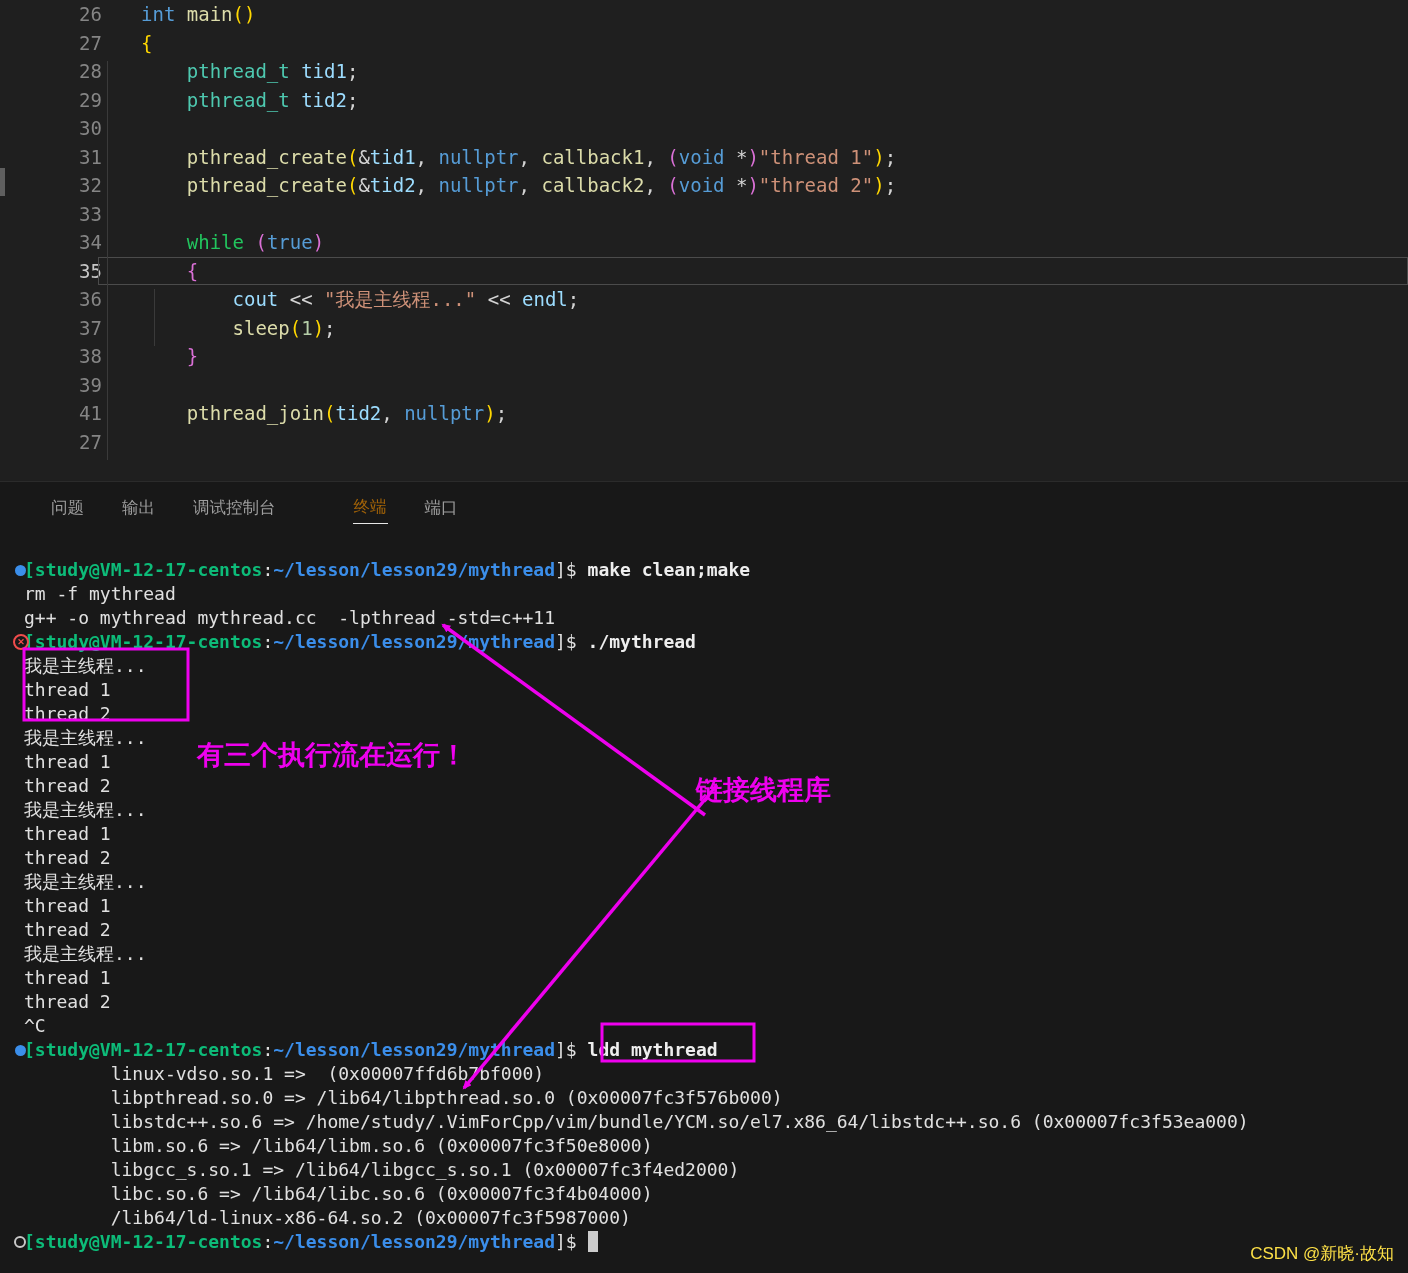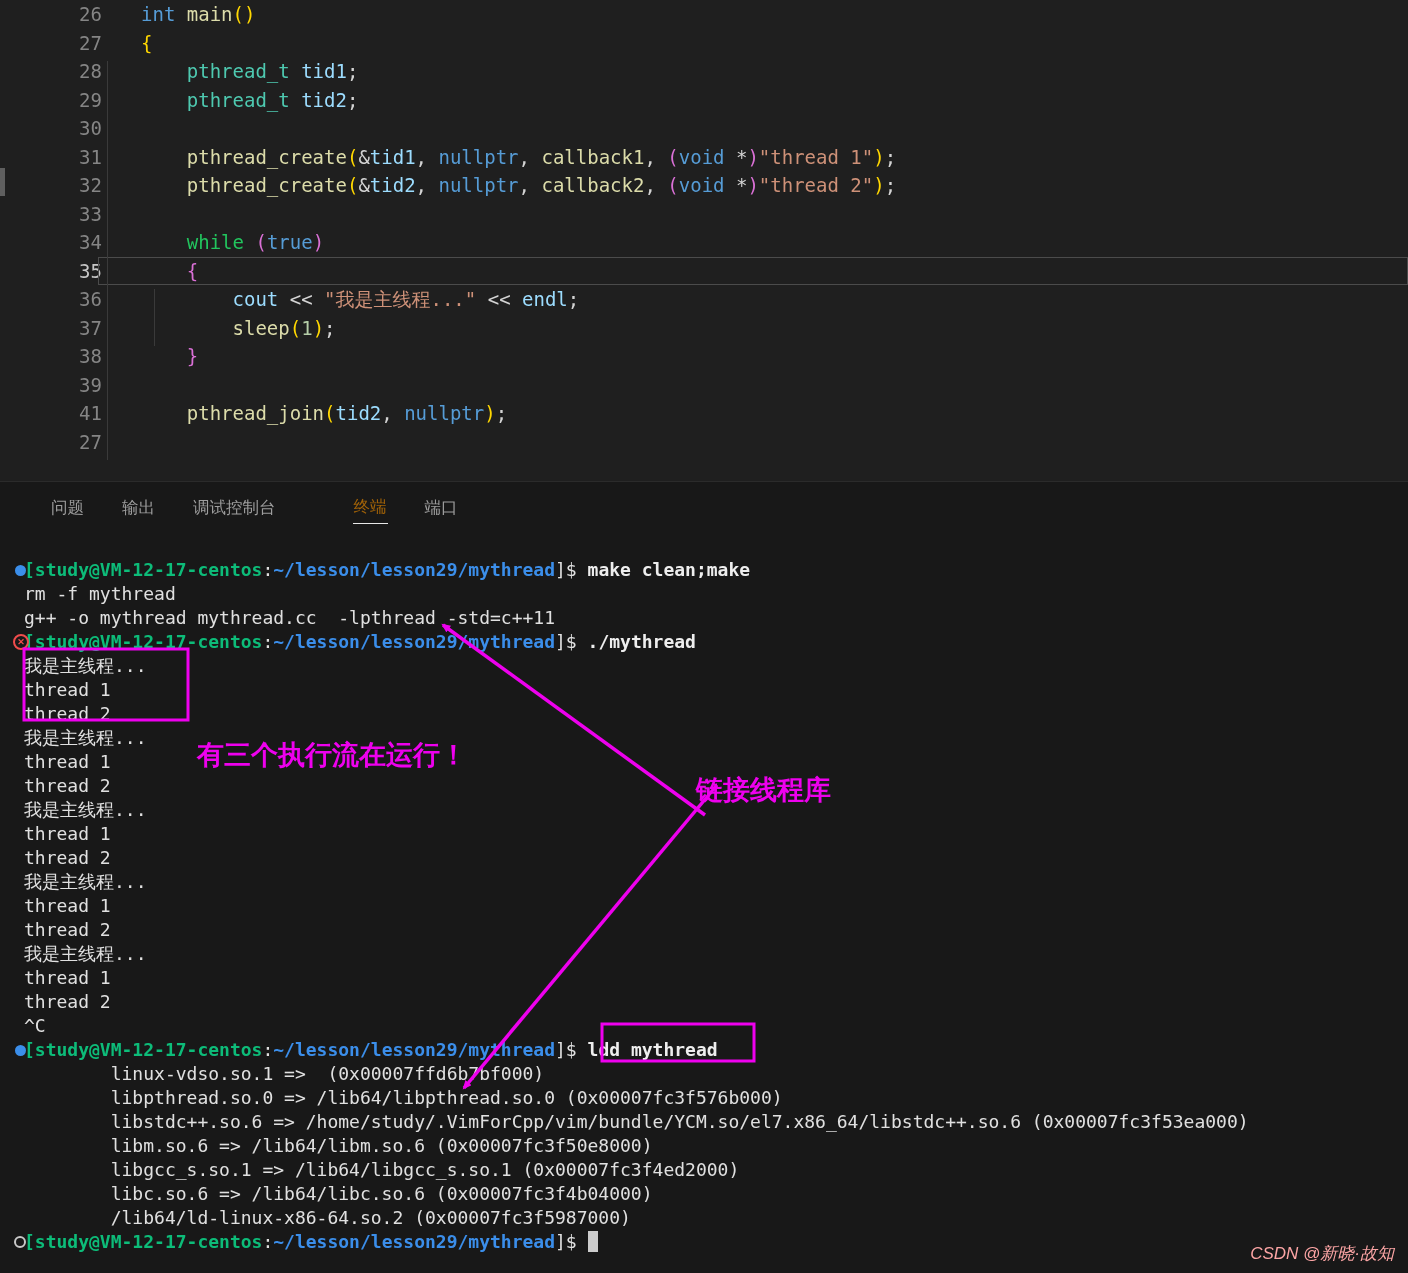--- a/index.html
+++ b/index.html
@@ -81,22 +81,22 @@
     position:absolute;left:0;top:0;width:1408px;height:1273px;
     pointer-events:none;z-index:10;
   }
   .overlay rect{fill:none;stroke:#ee00ee;stroke-width:3px;}
   .overlay line{stroke:#ee00ee;stroke-width:3.5px;}
   .overlay text{
     fill:#ee00ee;font-size:27px;font-weight:bold;
     font-family:"Liberation Sans", sans-serif;
   }
   .watermark{
-    position:absolute;right:14px;bottom:8px;color:#fca5a5;
-    font-family:"Liberation Sans", sans-serif;font-size:17px;z-index:11;font-style:italic;
+    position:absolute;right:14px;bottom:8px;color:#fde047;
+    font-family:"Liberation Sans", sans-serif;font-size:17px;z-index:11;
   }
 </style>
 </head>
 <body>
 
 <div class="editor">
   <div class="scroll-deco"></div>
   <div>
       <div class="code-line"><span class="ln">26</span><span class="code-text"><span class="tk-kw">int</span><span class="tk-pln"> </span><span class="tk-fn">main</span><span class="tk-p1">()</span></span></div>
       <div class="code-line"><span class="ln">27</span><span class="code-text"><span class="tk-p1">{</span></span></div>

